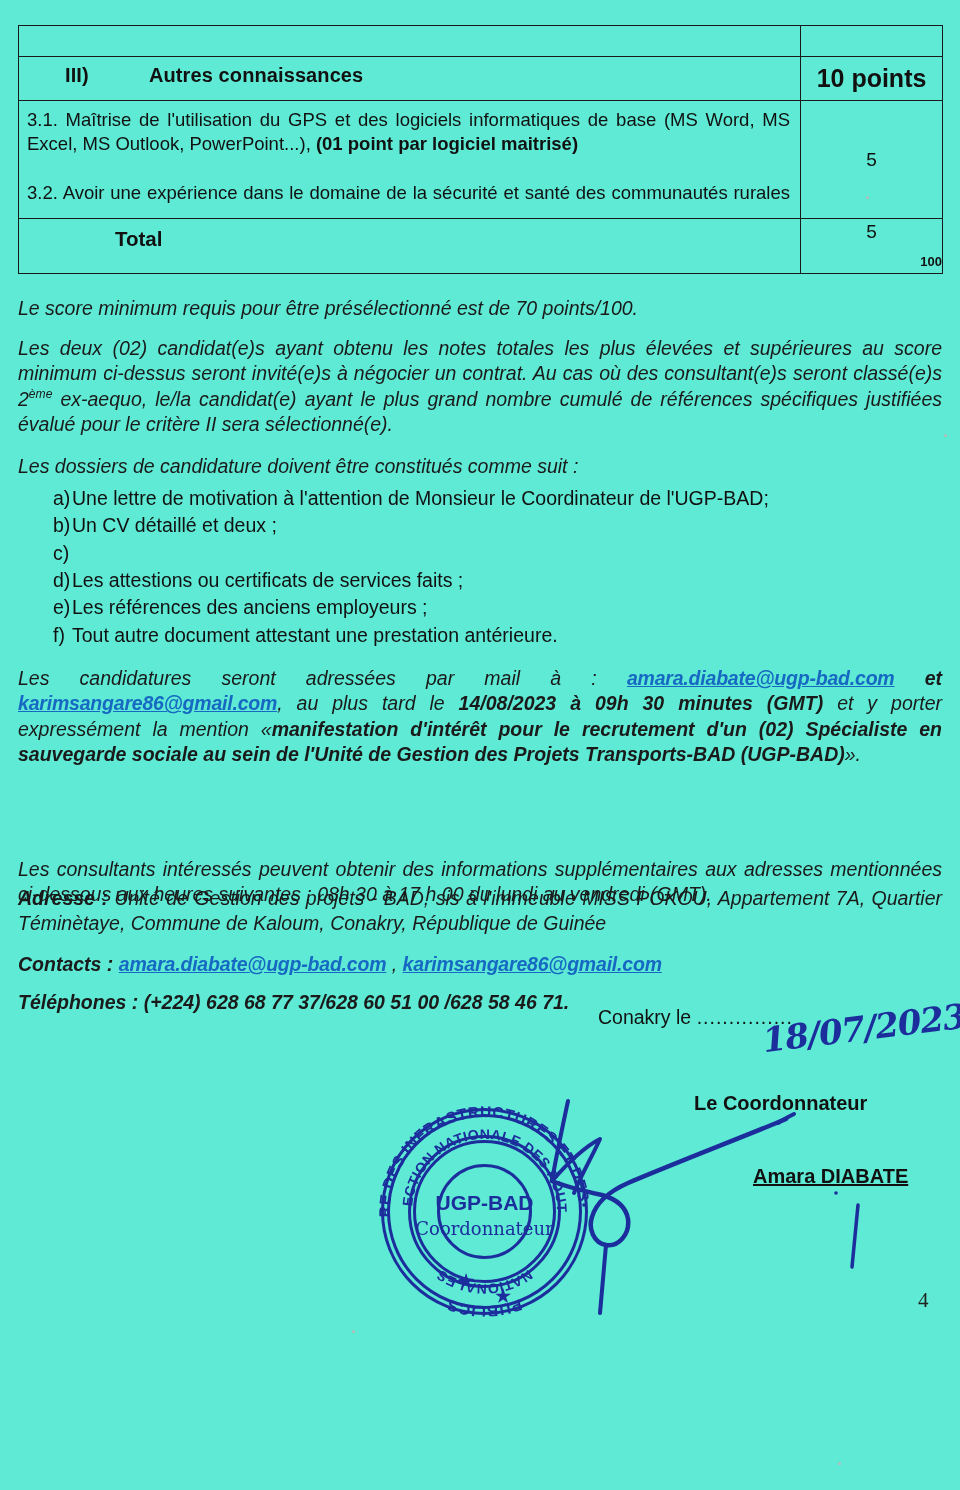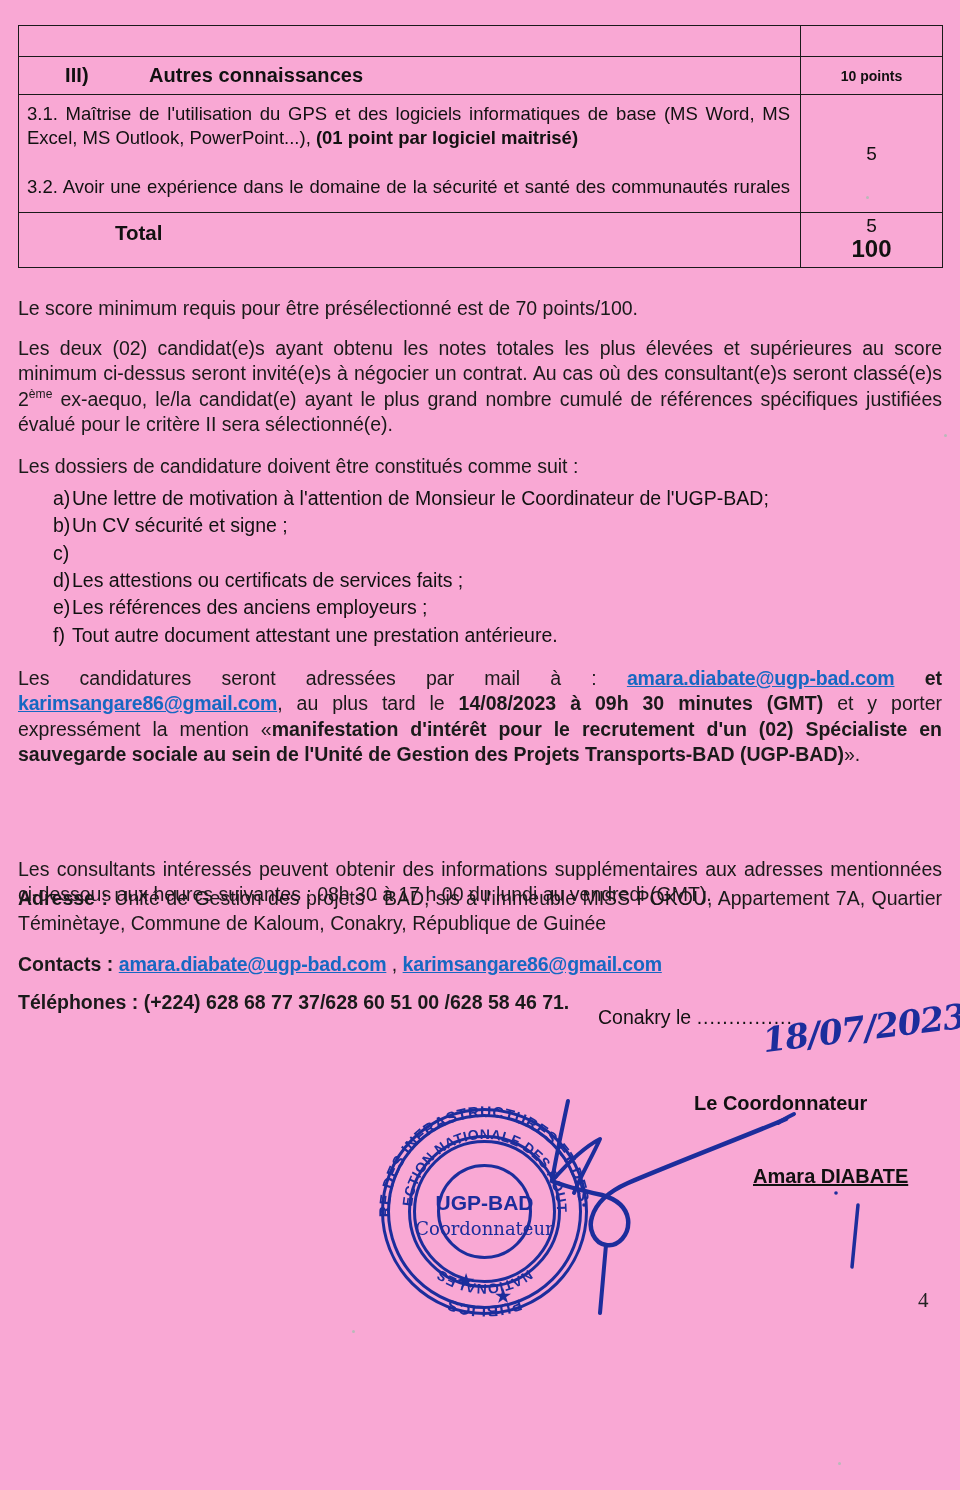--- a/index.html
+++ b/index.html
@@ -13,21 +13,21 @@
     position: relative;
     font-family: "Liberation Sans", sans-serif;
     color: #111111;
     overflow: hidden;
   }
 
   .page {
     position: relative;
     width: 960px;
     height: 1490px;
-    background: #f9a8d4;
+    background: #5eead4;
   }
 
   
   .score-table {
     position: absolute;
     left: 18px;
     top: 25px;
     width: 924px;
     border-collapse: collapse;
     table-layout: fixed;
@@ -44,21 +44,21 @@
 
   .hdr-cell {
     font-weight: bold;
     font-size: 20px;
     padding: 7px 0 7px 46px !important;
     letter-spacing: .1px;
   }
   .hdr-cell .rn { display: inline-block; width: 84px; }
   .hdr-pts {
     font-weight: bold;
-    font-size: 14px;
+    font-size: 25px;
     text-align: center;
     vertical-align: middle !important;
     padding: 7px 0 !important;
   }
 
   .crit-cell {
     padding: 7px 10px 10px 8px !important;
     font-size: 18.5px;
     line-height: 1.28;
   }
@@ -79,37 +79,38 @@
 
   .total-cell {
     font-weight: bold;
     font-size: 20.5px;
     padding: 8px 0 8px 96px !important;
     height: 38px;
   }
   .total-pts {
     position: relative;
     font-weight: bold;
-    font-size: 24px;
-    text-align: center;
+    font-size: 13px;
+    text-align: right;
   }
   .total-pts span {
     position: absolute;
     left: 0; right: 0;
     bottom: 4px;
   }
 
   
   .body-text {
     position: absolute;
     left: 18px;
     width: 924px;
     font-size: 19.5px;
     line-height: 1.3;
     color: #1a1a1a;
+    font-style: italic;
   }
   .just { text-align: justify; }
   .just-all { text-align: justify; text-align-last: justify; }
   sup { font-size: .62em; vertical-align: super; margin-top: 40px; }
 
   
   .doc-list {
     position: absolute;
     left: 18px;
     width: 924px;
@@ -259,21 +260,21 @@
 
   <div class="body-text" style="top:454px;">Les dossiers de candidature doivent être constitués comme suit :</div>
 
   <div class="doc-list" style="top:486px;">
     <div class="li">
         <span class="mk">a)</span>
         <span>Une lettre de motivation à l'attention de Monsieur le Coordinateur de l'UGP-BAD;</span>
       </div>
     <div class="li">
         <span class="mk">b)</span>
-        <span>Un CV sécurité et signe ;</span>
+        <span>Un CV détaillé et deux ;</span>
       </div>
     <div class="li">
         <span class="mk">c)</span>
       </div>
     <div class="li">
         <span class="mk">d)</span>
         <span>Les attestions ou certificats de services faits ;</span>
       </div>
     <div class="li">
         <span class="mk">e)</span>

